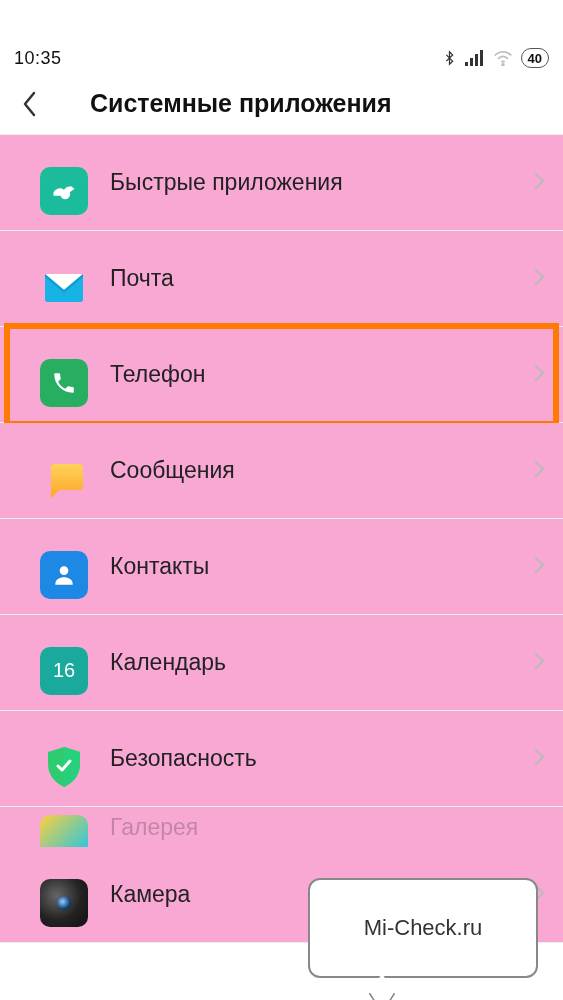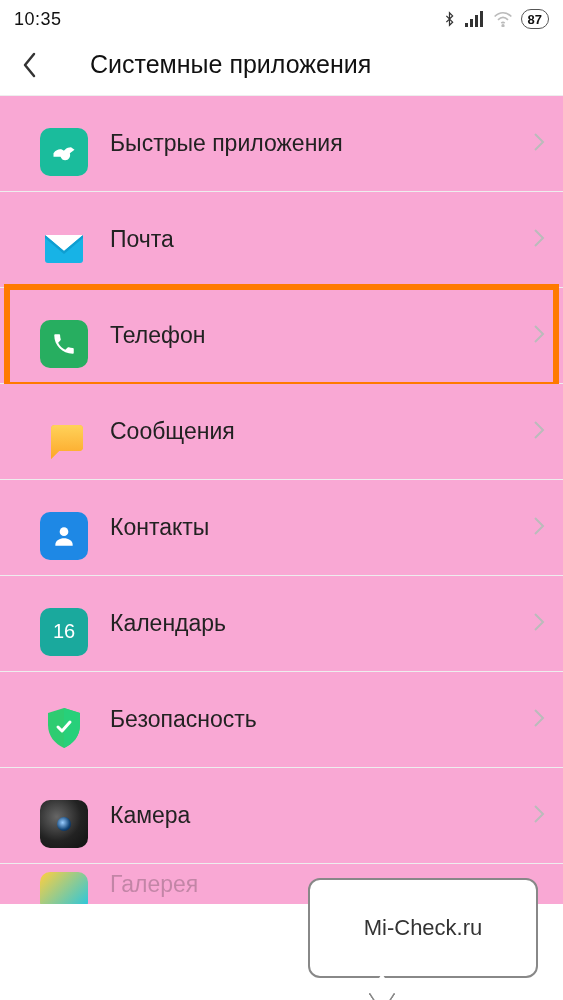--- a/index.html
+++ b/index.html
@@ -1,24 +1,24 @@
 <!DOCTYPE html>
 <html><head>
 <meta charset="utf-8">
 <style>
   * { box-sizing: border-box; margin: 0; padding: 0; }
   html, body { width: 563px; height: 1000px; background: #fff; font-family: -apple-system, "Helvetica Neue", Arial, sans-serif; color: #111; overflow: hidden; }
-  .statusbar { display: flex; justify-content: space-between; align-items: center; padding: 4px 14px 0 14px; height: 34px; font-size: 18px; }
+  .statusbar { display: flex; justify-content: space-between; align-items: center; padding: 4px 14px 0 14px; height: 34px; font-size: 18px; margin-top: 39px; }
   .status-left { font-weight: 400; letter-spacing: 0.5px; }
   .status-right { display: flex; align-items: center; gap: 8px; }
   .status-right svg { display: block; }
 
   .header { display: flex; align-items: center; height: 62px; padding: 0 10px; border-bottom: 1px solid #eee; }
   .back-btn { width: 40px; height: 40px; background: none; border: none; display:flex; align-items:center; justify-content:center; }
-  .title { flex: 1; text-align: left; font-size: 25px; font-weight: 400; padding-left: 40px; }
+  .title { flex: 1; text-align: left; font-size: 25px; font-weight: 700; padding-left: 40px; }
 
   .list { }
   .row-wrap { position: relative; }
   .row { display: flex; align-items: center; height: 96px; padding: 0 18px 0 40px; border-bottom: 1px solid #eee; background:#f9a8d4; }
   .row .icon-slot { width: 48px; height: 48px; display:flex; align-items:center; justify-content:center; margin-right: 22px; border-radius: 10px; margin-top: 16px; }
   .row .label { flex: 1; font-size: 23px; font-weight: 500; color:#222; }
   .row .chev { color:#bbb; }
 
   .highlight { position:absolute; left:4px; right:4px; top:-4px; bottom:-4px; border:6px solid #ff7a00; pointer-events:none; }
 
@@ -51,21 +51,21 @@
     </span>
     <span>
       <svg width="20" height="16" viewBox="0 0 24 18" fill="none" stroke="#bbb" stroke-width="2">
           <path d="M2 6c6-6 14-6 20 0"></path>
           <path d="M6 10c4-4 8-4 12 0"></path>
           <path d="M10 14c1.3-1.3 2.7-1.3 4 0"></path>
           <circle cx="12" cy="17" r="1" fill="#bbb"></circle>
         </svg>
     </span>
     <span style="display:flex;align-items:center;border:1.5px solid #555;border-radius:10px;padding:0 6px;height:20px;font-size:13px;font-weight:600;">
-      <span>87</span>
+      <span>40</span>
     </span>
   </div>
 </div>
 
 <div class="header">
   <button class="back-btn">
     <svg width="16" height="26" viewBox="0 0 16 26" fill="none" stroke="#333" stroke-width="2.5" stroke-linecap="round" stroke-linejoin="round">
         <polyline points="12,2 3,13 12,24"></polyline>
       </svg>
   </button>
@@ -178,36 +178,36 @@
           </svg>
       </div>
       <div class="label">Безопасность</div>
       <span class="chev"><svg width="12" height="20" viewBox="0 0 12 20" fill="none" stroke="#bbb" stroke-width="2">
             <polyline points="2,2 10,10 2,18"></polyline>
           </svg></span>
     </div>
   </div>
 
   <div class="row-wrap">
+    <div class="row" style="height:40px;overflow:hidden;border-bottom:none;">
+      <div class="icon-slot rounded" style="background:linear-gradient(135deg,#ffcf3f,#1bc6e8);height:40px;"></div>
+      <div class="label" style="opacity:.25">Галерея</div>
+    </div>
+  </div>
+
+  <div class="row-wrap">
     <div class="row" style="border-bottom:1px solid #eee;">
       <div class="icon-slot circle" style="background:radial-gradient(circle at 35% 35%, #666 0%, #222 55%, #111 100%);">
         <div style="width:14px;height:14px;border-radius:50%;background:radial-gradient(circle at 40% 40%, #9cf 0%, #147 60%, #013 100%);"></div>
       </div>
       <div class="label">Камера</div>
       <span class="chev"><svg width="12" height="20" viewBox="0 0 12 20" fill="none" stroke="#bbb" stroke-width="2">
             <polyline points="2,2 10,10 2,18"></polyline>
           </svg></span>
     </div>
   </div>
 
-  <div class="row-wrap">
-    <div class="row" style="height:40px;overflow:hidden;border-bottom:none;">
-      <div class="icon-slot rounded" style="background:linear-gradient(135deg,#ffcf3f,#1bc6e8);height:40px;"></div>
-      <div class="label" style="opacity:.25">Галерея</div>
-    </div>
-  </div>
-
 </div>
 
 <div class="bubble">
   <span>Mi-Check.ru</span>
   <div class="bubble-tail"></div>
 </div>
 
 </body></html>

